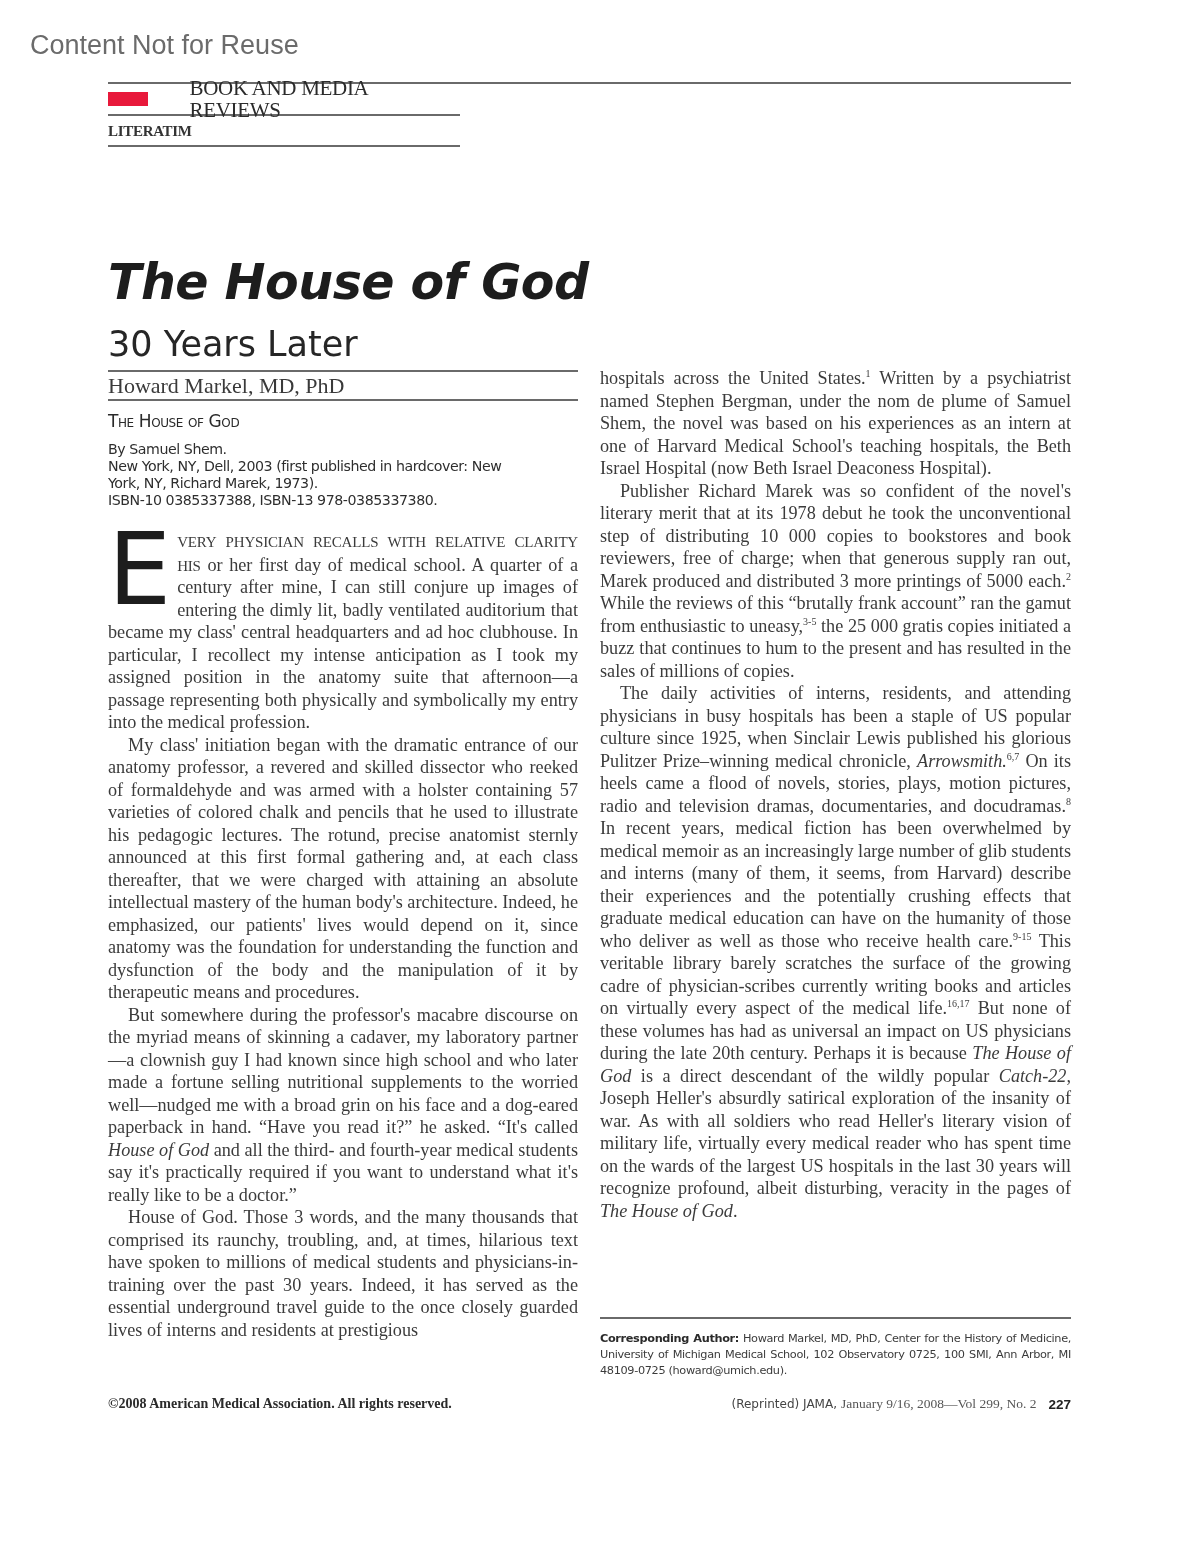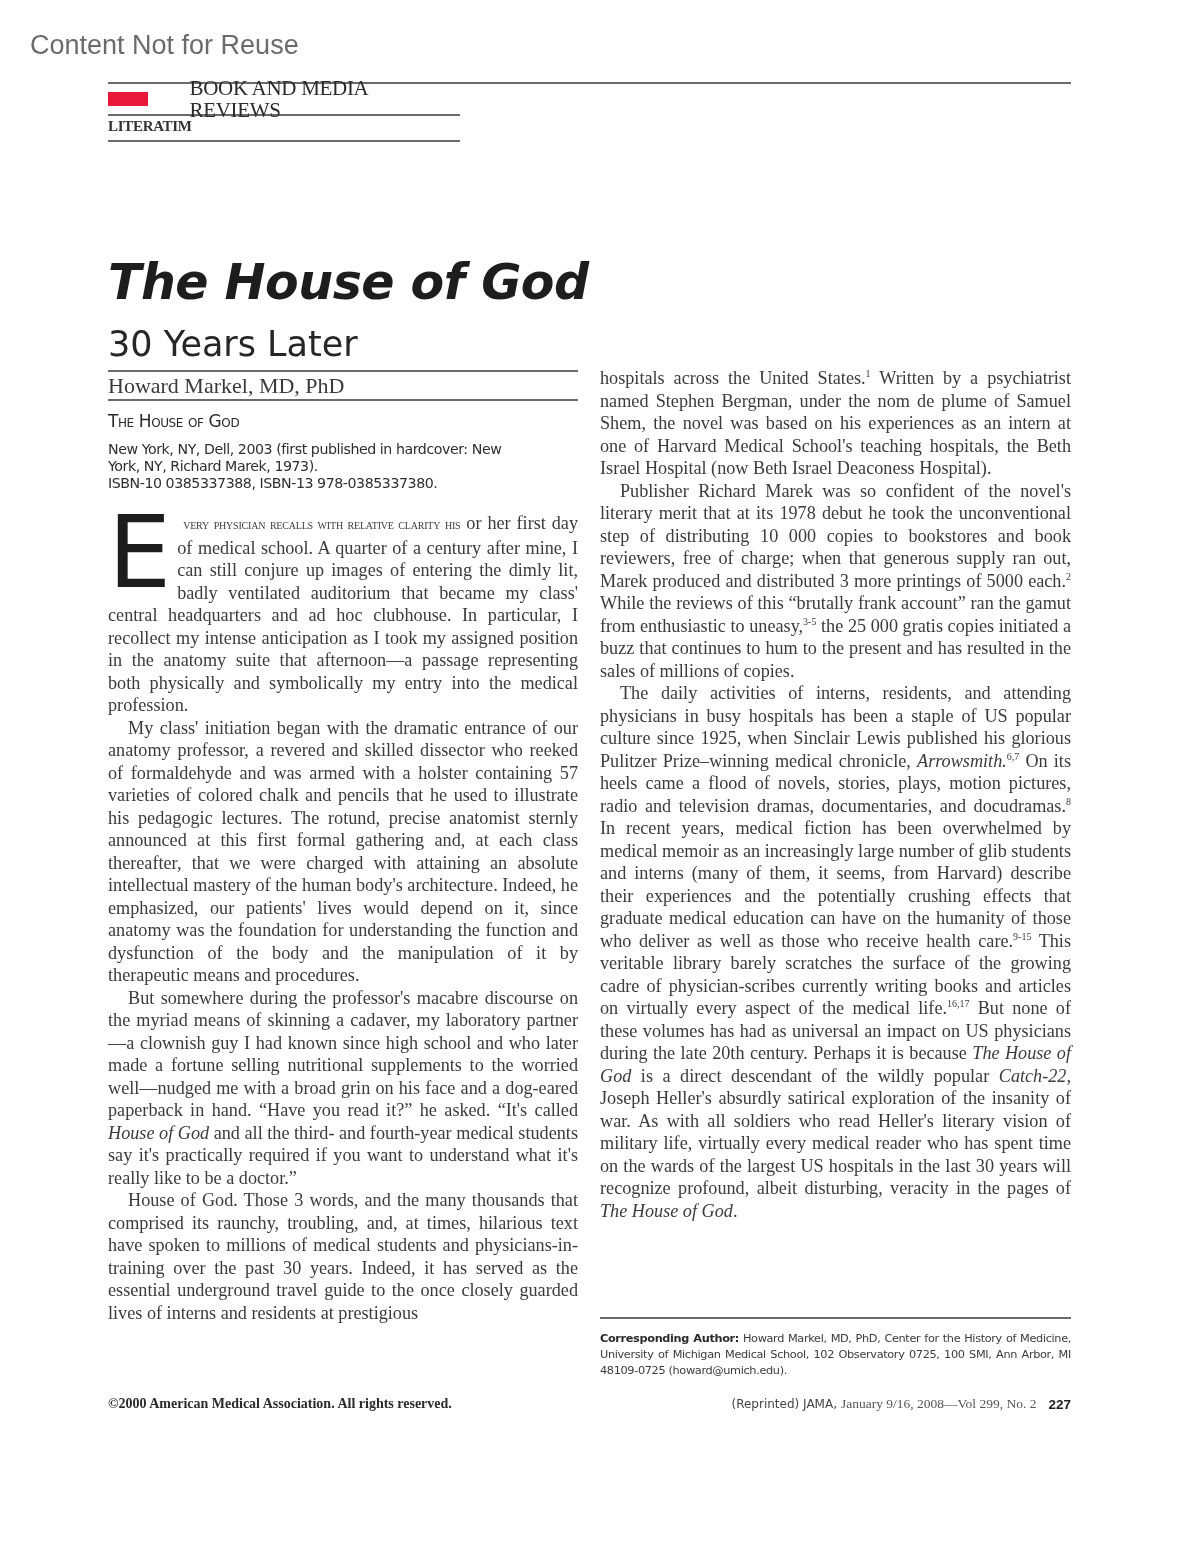--- a/index.html
+++ b/index.html
@@ -10,21 +10,21 @@
     font-family: "Liberation Sans", sans-serif; font-size: 27px; color: #6b6b6b;
   }
 
   .top-rule { position: absolute; left: 108px; top: 82px; width: 963px; height: 0; border-top: 2px solid #6a6a6a; }
 
   .section-header { position: absolute; left: 108px; top: 88px; width: 352px; }
   .section-row { display: flex; align-items: center; height: 22px; }
   .red-block { width: 40px; height: 14px; background: #e8193b; margin-right: 6px; }
   .section-title { font-family: "Liberation Serif", serif; font-size: 21px; color: #2b2b2b; letter-spacing: -0.3px; line-height: 22px; margin-left: 36px; }
   .rule-thin { border-top: 2px solid #6a6a6a; margin-top: 4px; }
-  .subsection-title { font-family: "Liberation Serif", serif; font-weight: bold; font-size: 15px; color: #333; height: 20px; line-height: 20px; letter-spacing: -0.3px; }
+  .subsection-title { font-family: "Liberation Serif", serif; font-weight: bold; font-size: 15px; color: #333; margin-top: 5px; height: 20px; line-height: 20px; letter-spacing: -0.3px; }
 
   .article-title {
     position: absolute; left: 108px; top: 252px;
     font-family: "DejaVu Sans", sans-serif; font-style: italic; font-weight: bold;
     font-size: 49px; color: #1d1d1d; letter-spacing: -0.5px; line-height: 62px;
   }
   .article-subtitle {
     position: absolute; left: 108px; top: 322px;
     font-family: "DejaVu Sans", sans-serif; font-size: 35px; color: #262626; line-height: 44px;
   }
@@ -50,21 +50,21 @@
   }
   .body-text p { margin: 0; text-indent: 20px; }
   .body-text p.first { text-indent: 0; }
   .body-text p.cont { text-indent: 0; }
   .left-body { margin-top: 20px; }
 
   .dropcap {
     float: left; font-family: "DejaVu Sans", sans-serif; font-size: 100px; line-height: 78px;
     color: #1d1d1d; margin: 2px 6px 0 0; height: 80px;
   }
-  .smallcaps-lead { font-variant: small-caps; font-size: 14px; letter-spacing: -0.2px; margin-left: 6px; }
+  .smallcaps-lead { font-variant: small-caps; font-size: 21px; letter-spacing: -0.2px; }
   sup { font-size: 10px; line-height: 0; vertical-align: 7px; }
   em { font-style: italic; }
 
   .corr-rule { position: absolute; left: 600px; top: 1317px; width: 471px; border-top: 2px solid #6a6a6a; }
   .corr-text {
     position: absolute; left: 600px; top: 1331px; width: 471px;
     font-family: "DejaVu Sans", sans-serif; font-size: 11.3px; line-height: 16px; color: #3b3b3b;
     letter-spacing: -0.35px; text-align: justify;
   }
   .corr-label { font-weight: bold; color: #2b2b2b; }
@@ -101,20 +101,21 @@
 <div class="article-title">The House of God</div>
 <div class="article-subtitle">30 Years Later</div>
 
 <div class="col-left">
   <div class="author-rule"></div>
   <div class="author-name">Howard Markel, MD, PhD</div>
   <div class="author-rule"></div>
 
   <div class="book-title">The House of God</div>
   <div class="book-meta">
+    <div>By Samuel Shem.</div>
     <div>New York, NY, Dell, 2003 (first published in hardcover: New</div>
     <div>York, NY, Richard Marek, 1973).</div>
     <div>ISBN-10 0385337388, ISBN-13 978-0385337380.</div>
   </div>
 
   <div class="body-text left-body">
     <p class="first">
       <span class="dropcap">E</span><span class="smallcaps-lead">very physician recalls with relative clarity his</span><span> or her first day of medical school. A quarter of a century after mine, I can still conjure up images of entering the dimly lit, badly ventilated auditorium that became my class' central headquarters and ad hoc clubhouse. In particular, I recollect my intense anticipation as I took my assigned position in the anatomy suite that afternoon—a passage representing both physically and symbolically my entry into the medical profession.</span>
     </p>
     <p>My class' initiation began with the dramatic entrance of our anatomy professor, a revered and skilled dissector who reeked of formaldehyde and was armed with a holster containing 57 varieties of colored chalk and pencils that he used to illustrate his pedagogic lectures. The rotund, precise anatomist sternly announced at this first formal gathering and, at each class thereafter, that we were charged with attaining an absolute intellectual mastery of the human body's architecture. Indeed, he emphasized, our patients' lives would depend on it, since anatomy was the foundation for understanding the function and dysfunction of the body and the manipulation of it by therapeutic means and procedures.</p>
@@ -129,18 +130,18 @@
     <p><span>Publisher Richard Marek was so confident of the novel's literary merit that at its 1978 debut he took the unconventional step of distributing 10 000 copies to bookstores and book reviewers, free of charge; when that generous supply ran out, Marek produced and distributed 3 more printings of 5000 each.</span><sup>2</sup><span> While the reviews of this “brutally frank account” ran the gamut from enthusiastic to uneasy,</span><sup>3-5</sup><span> the 25 000 gratis copies initiated a buzz that continues to hum to the present and has resulted in the sales of millions of copies.</span></p>
     <p><span>The daily activities of interns, residents, and attending physicians in busy hospitals has been a staple of US popular culture since 1925, when Sinclair Lewis published his glorious Pulitzer Prize–winning medical chronicle, </span><em>Arrowsmith.</em><sup>6,7</sup><span> On its heels came a flood of novels, stories, plays, motion pictures, radio and television dramas, documentaries, and docudramas.</span><sup>8</sup><span> In recent years, medical fiction has been overwhelmed by medical memoir as an increasingly large number of glib students and interns (many of them, it seems, from Harvard) describe their experiences and the potentially crushing effects that graduate medical education can have on the humanity of those who deliver as well as those who receive health care.</span><sup>9-15</sup><span> This veritable library barely scratches the surface of the growing cadre of physician-scribes currently writing books and articles on virtually every aspect of the medical life.</span><sup>16,17</sup><span> But none of these volumes has had as universal an impact on US physicians during the late 20th century. Perhaps it is because </span><em>The House of God</em><span> is a direct descendant of the wildly popular </span><em>Catch-22</em><span>, Joseph Heller's absurdly satirical exploration of the insanity of war. As with all soldiers who read Heller's literary vision of military life, virtually every medical reader who has spent time on the wards of the largest US hospitals in the last 30 years will recognize profound, albeit disturbing, veracity in the pages of </span><em>The House of God</em><span>.</span></p>
   </div>
 </div>
 
 <div class="corr-rule"></div>
 <div class="corr-text">
   <span class="corr-label">Corresponding Author:</span><span> Howard Markel, MD, PhD, Center for the History of Medicine, University of Michigan Medical School, 102 Observatory 0725, 100 SMI, Ann Arbor, MI 48109-0725 (howard@umich.edu).</span>
 </div>
 
-<div class="footer-left">©2000 American Medical Association. All rights reserved.</div>
+<div class="footer-left">©2008 American Medical Association. All rights reserved.</div>
 <div class="footer-right">
   <span class="footer-journal">(Reprinted) JAMA,</span>
   <span>January 9/16, 2008—Vol 299, No. 2</span>
   <span class="footer-page">227</span>
 </div>
 
 </body></html>

